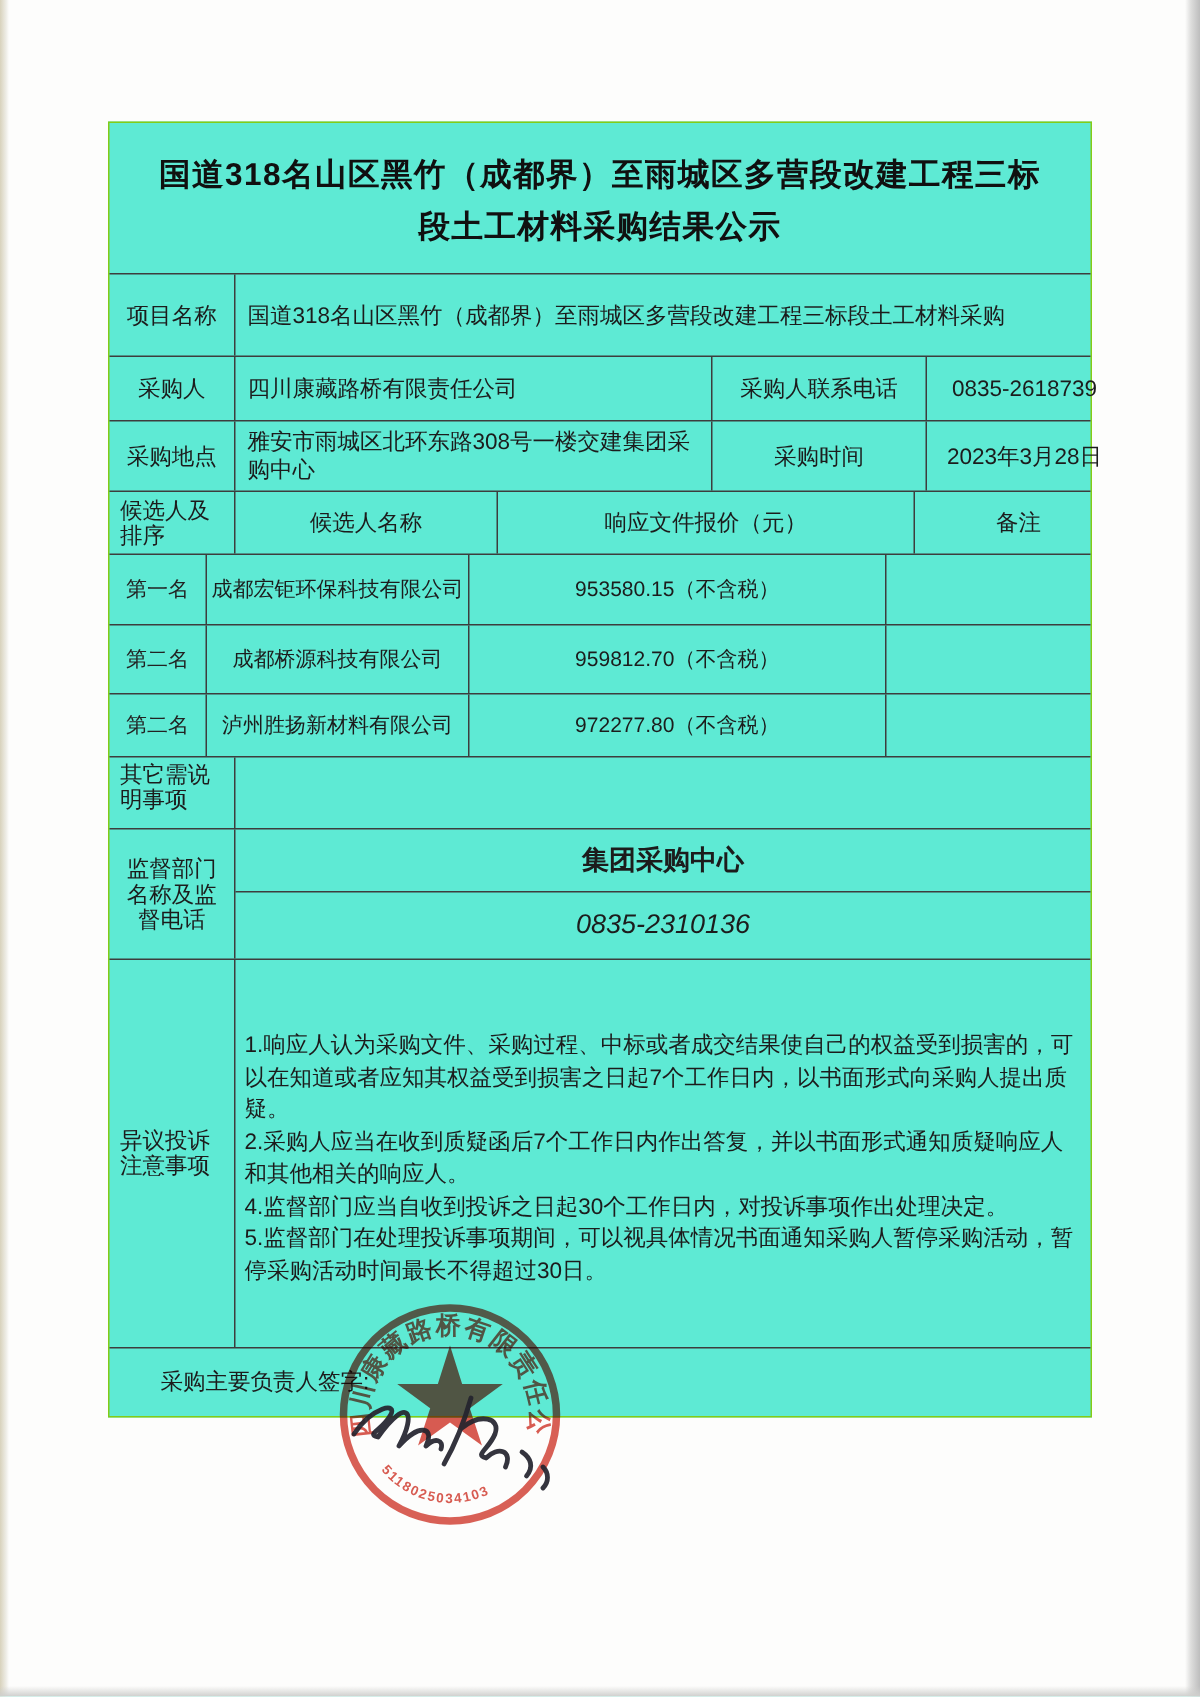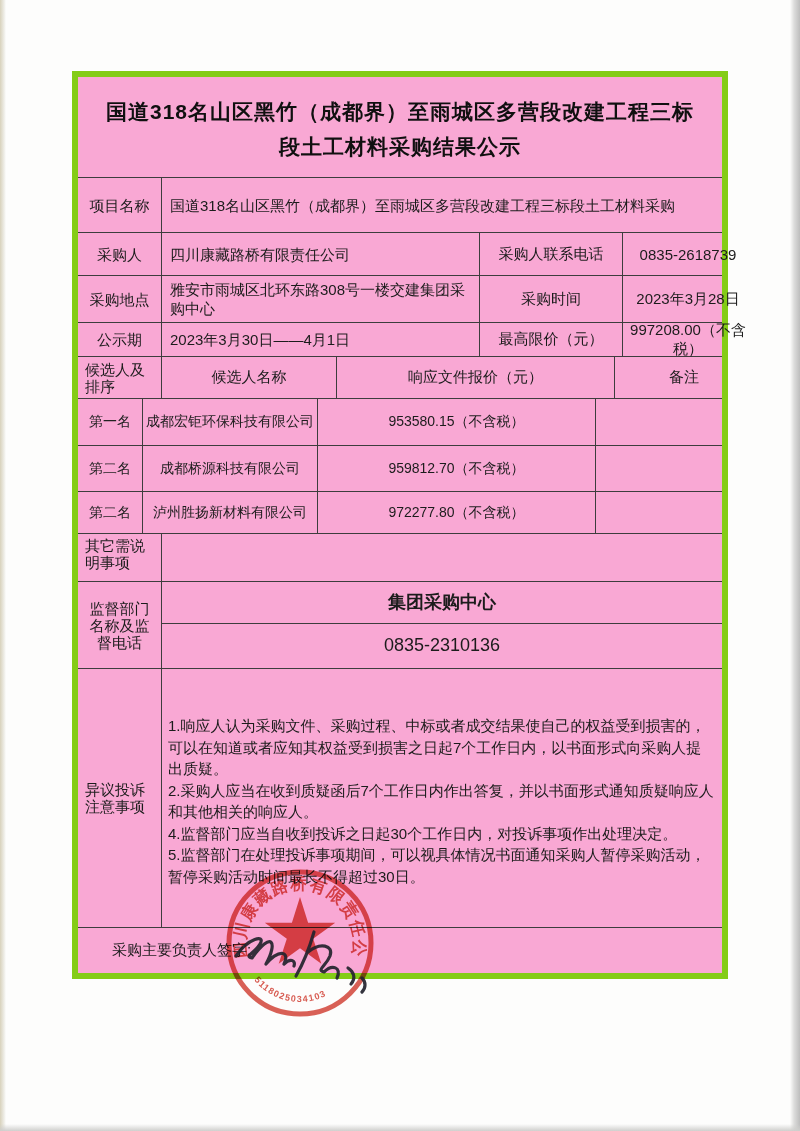--- a/index.html
+++ b/index.html
@@ -14,23 +14,23 @@
   .edge-left{position:absolute;left:0;top:0;width:6px;height:1131px;
     background:linear-gradient(90deg,#d8d2bc,#efeee8 70%,rgba(255,255,255,0));}
   .edge-right{position:absolute;right:0;top:0;width:10px;height:1131px;
     background:linear-gradient(270deg,#bdbdbd,#dddddc 60%,rgba(255,255,255,0));}
   .edge-bottom{position:absolute;left:0;bottom:0;width:800px;height:7px;
     background:linear-gradient(0deg,#cfcfcd,rgba(255,255,255,0));}
 
   .sheet{position:absolute;left:0;top:0;width:800px;height:1131px;}
 
   .tbl{
-    position:absolute;left:72px;top:71px;width:656px;
-    border:6px solid #84cc16;
-    background:#f9a8d4;
+    position:absolute;left:72px;top:81px;width:656px;
+    border:1px solid #84cc16;
+    background:#5eead4;
   }
   .row{display:flex;border-bottom:1.5px solid #3d3d3d;}
   .row:last-child{border-bottom:none;padding-left:28px;}
   .c{border-right:1.5px solid #3d3d3d;display:flex;align-items:center;}
   .c:last-child{border-right:none;}
 
   .title-cell{
     height:100px;width:100%;display:flex;flex-direction:column;
     justify-content:center;align-items:center;padding-top:4px;
   }
@@ -50,21 +50,21 @@
   .w175{width:175px;flex:none;justify-content:center;text-align:center;}
   .w278{width:278px;flex:none;justify-content:center;text-align:center;}
   .w138{width:138px;flex:none;justify-content:center;text-align:center;}
   .cellc{font-size:15px;color:#1c1c1c;}
   .rank{width:65px;flex:none;justify-content:center;text-align:center;font-size:14px;}
 
   .sup-right{flex:1;display:flex;flex-direction:column;}
   .sup-sub{display:flex;align-items:center;justify-content:center;
     font-size:18px;font-weight:bold;color:#1c1c1c;}
   .sup-sub1{height:42px;border-bottom:1.5px solid #3d3d3d;}
-  .sup-sub2{height:45px;font-weight:normal;}
+  .sup-sub2{height:45px;font-weight:normal;font-style:italic;}
   .sup-name{font-weight:bold;}
 
   .objection-content{
     flex:1;padding:46px 6px 6px 6px;font-size:15px;line-height:21.5px;
     color:#1c1c1c;align-items:flex-start;display:block;
   }
   .obj-line{word-break:break-all;}
 
   .sig-cell{height:45px;width:100%;display:flex;align-items:center;
     padding-left:6px;font-size:15px;color:#1c1c1c;}
@@ -107,26 +107,20 @@
       <div class="c cellc w130">0835-2618739</div>
     </div>
 
     <div class="row" style="height:47px">
       <div class="c lab">采购地点</div>
       <div class="c val w318">雅安市雨城区北环东路308号一楼交建集团采购中心</div>
       <div class="c cellc w143">采购时间</div>
       <div class="c cellc w130">2023年3月28日</div>
     </div>
 
-    <div class="row" style="height:34px">
-      <div class="c lab">公示期</div>
-      <div class="c val w318">2023年3月30日——4月1日</div>
-      <div class="c cellc w143">最高限价（元）</div>
-      <div class="c cellc w130">997208.00（不含税）</div>
-    </div>
 
     <div class="row" style="height:42px">
       <div class="c lab">候选人及排序</div>
       <div class="c cellc w175">候选人名称</div>
       <div class="c cellc w278">响应文件报价（元）</div>
       <div class="c cellc w138">备注</div>
     </div>
 
     <div class="row" style="height:47px">
       <div class="c rank">第一名</div>

